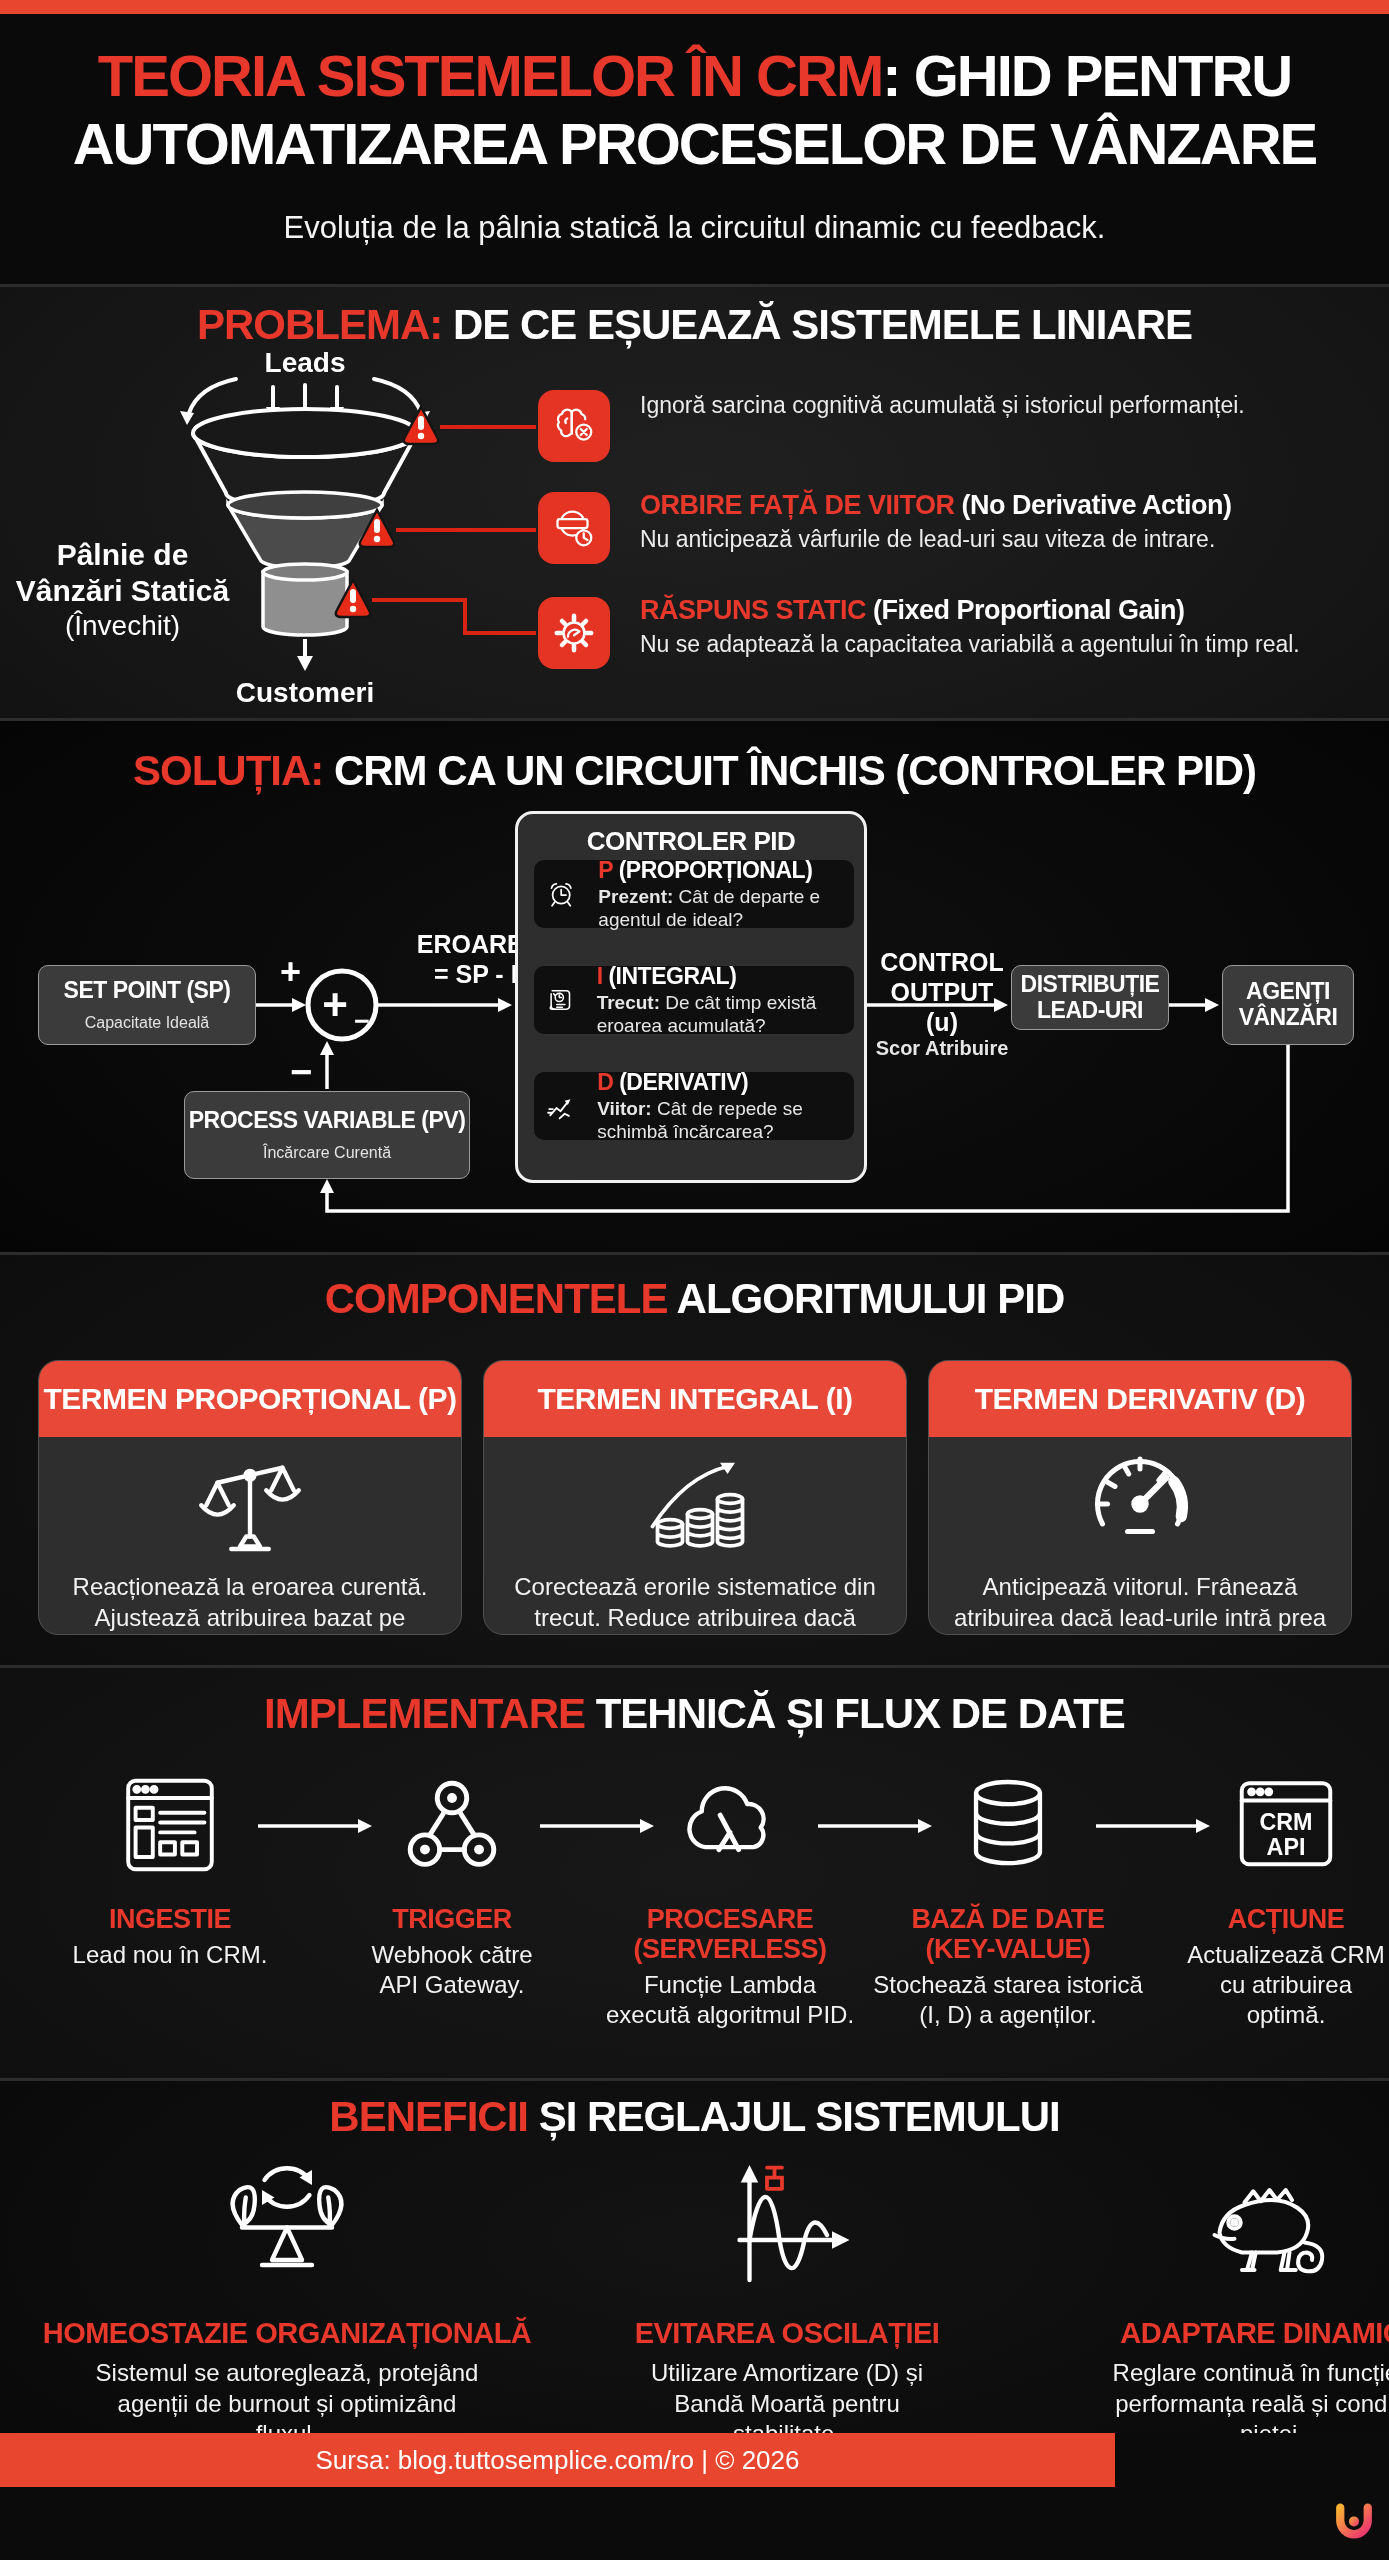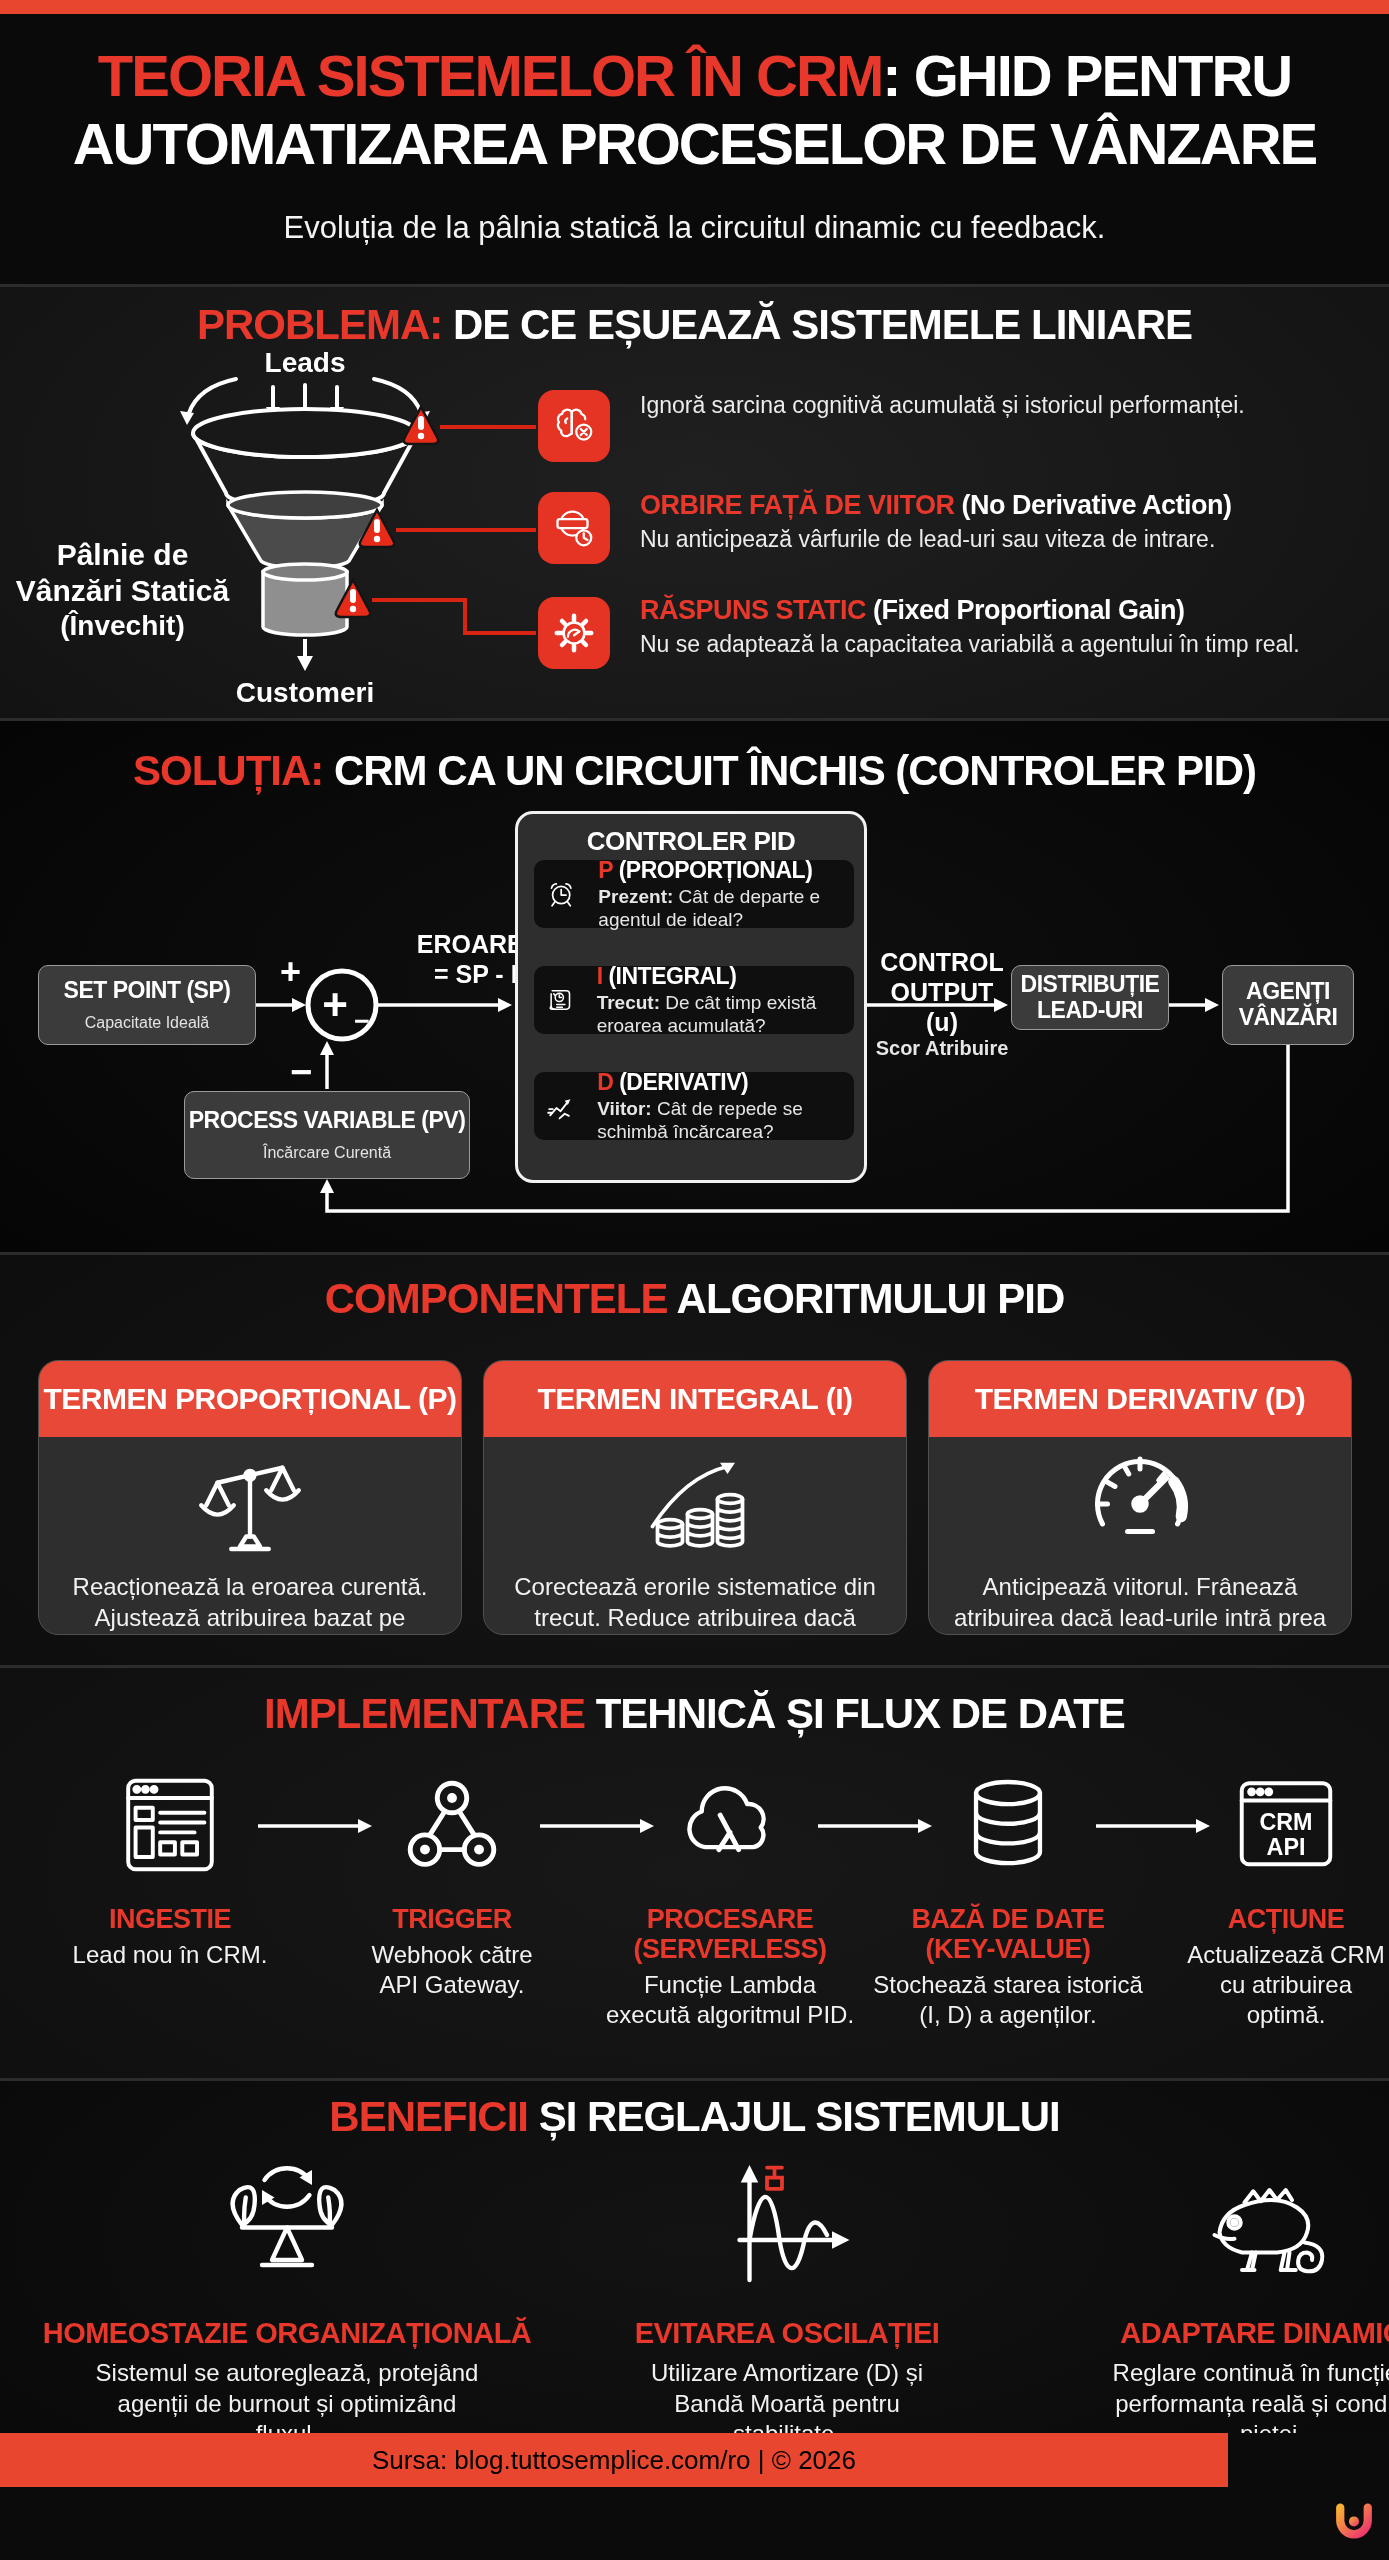--- a/index.html
+++ b/index.html
@@ -42,21 +42,21 @@
   
   .step{position:absolute;top:88px;width:300px;text-align:center}
   .step .si{height:138px;display:flex;align-items:center;justify-content:center}
   .step .st{font-size:27px;font-weight:bold;color:var(--red);line-height:1.12;letter-spacing:-0.5px;margin-top:10px}
   .step .sd{font-size:24px;line-height:1.25;margin:6px auto 0;color:#f2f2f2}
   
   .ben{position:absolute;top:60px;text-align:center}
   .ben .bi{height:168px;display:flex;align-items:center;justify-content:center}
   .ben .bt2{font-size:29px;font-weight:bold;color:var(--red);letter-spacing:-0.5px;margin-top:8px;white-space:nowrap}
   .ben .bd{font-size:24px;line-height:1.28;margin:8px auto 0;color:#f2f2f2}
-  .footer{position:absolute;top:2433px;left:0;width:1228px;height:54px;background:var(--bar);display:flex;align-items:center;justify-content:center;font-size:26px;color:#000000}
+  .footer{position:absolute;top:2433px;left:0;width:1115px;height:54px;background:var(--bar);display:flex;align-items:center;justify-content:center;font-size:26px;color:#ffffff}
   svg text{font-family:"Liberation Sans",sans-serif}
 </style>
 </head>
 <body>
 
 <div class="page">
 
   <div class="abs" style="left:0;top:0;width:1389px;height:14px;background:var(--bar)"></div>
 
   <div class="sec" style="top:14px;height:270px;background:#0a0a0a">
@@ -115,21 +115,21 @@
         <path d="M0 -20 L16 10 Q20 17 11 17 L-11 17 Q-20 17 -16 10 Z" fill="#e62b18" stroke="#141414" stroke-width="2.5"></path>
         <rect x="-3" y="-11" width="6" height="14" rx="3" fill="#fff"></rect>
           <circle cx="0" cy="9" r="3.2" fill="#fff"></circle>
       </g>
     </svg>
 
     <div class="flabel" style="left:205px;top:60px;width:200px;font-size:28px">Leads</div>
     <div class="flabel" style="left:5px;top:250px;width:235px;font-size:30px;line-height:1.2">
       <div>Pâlnie de</div>
       <div>Vânzări Statică</div>
-      <div style="font-weight:bold;font-size:28px">(Învechit)</div>
+      <div style="font-weight:normal;font-size:28px">(Învechit)</div>
     </div>
     <div class="flabel" style="left:205px;top:390px;width:200px;font-size:28px">Customeri</div>
 
     <div class="ptile" style="left:538px;top:103px">
       <svg width="48" height="48" viewBox="0 0 64 64" fill="none" stroke="#fff" stroke-width="3" stroke-linecap="round" stroke-linejoin="round">
         <path d="M29 13c-4-5-12-3-13 3-5 1-7 7-4 11-3 3-1 9 3 11-1 5 4 9 9 7l5-3V13z"></path>
         <path d="M29 13c4-5 12-3 13 3 3 1 5 4 5 7"></path>
         <path d="M23 22q-4 2-2 6 M29 13v29"></path>
         <circle cx="45" cy="40" r="10" fill="#e53324"></circle>
         <path d="M41 36l8 8 M49 36l-8 8"></path>

